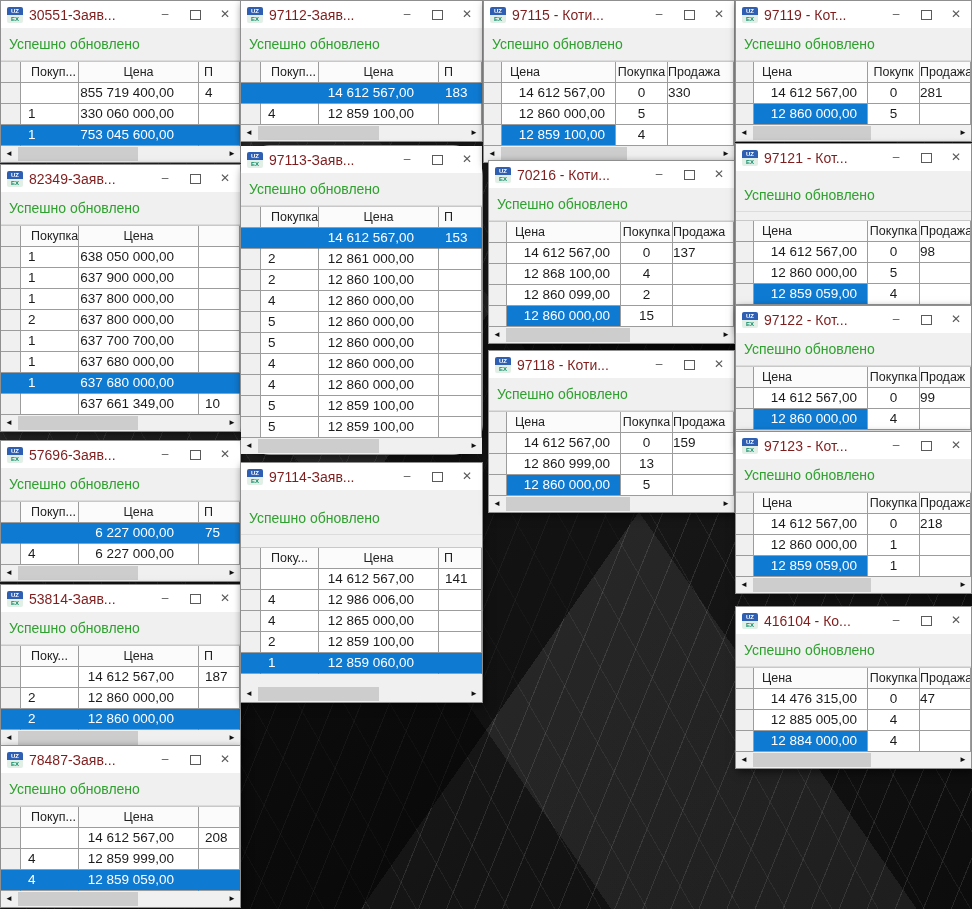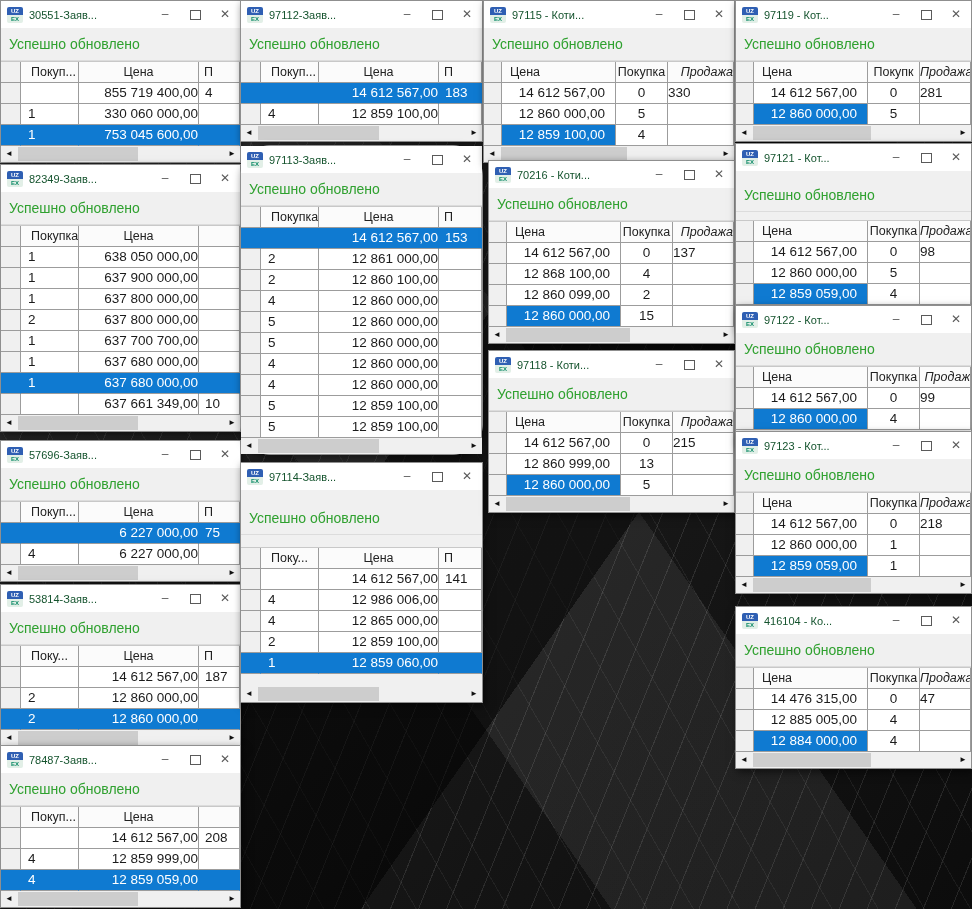--- a/index.html
+++ b/index.html
@@ -18,21 +18,21 @@
     position:absolute;box-sizing:border-box;
     background:#f0f0f0;border:1px solid #8f8f8f;
     box-shadow:2px 3px 8px rgba(0,0,0,0.55);
     display:flex;flex-direction:column;
   }
   .titlebar{height:27px;background:#fff;display:flex;align-items:center;padding:0 0 0 6px;flex:none;}
   .app-icon{width:16px;height:16px;flex:none;border-radius:2px;overflow:hidden;display:flex;flex-direction:column;margin-right:6px;}
   .app-icon i{font-style:normal;font-size:6px;line-height:8px;text-align:center;font-weight:bold;display:block;}
   .app-icon .ic-top{background:#2f5fb3;color:#fff;}
   .app-icon .ic-bot{background:#e2efe7;color:#0c8a66;}
-  .title{font-size:11px;color:#14532d;white-space:nowrap;overflow:hidden;flex:1;}
+  .title{font-size:14px;color:#7f1d1d;white-space:nowrap;overflow:hidden;flex:1;}
   .controls{display:flex;align-items:center;flex:none;margin-left:auto;}
   .ctl{width:30px;text-align:center;color:#5a5a5a;font-size:12px;line-height:27px;cursor:default;}
   .ctl .maxbox{display:inline-block;width:9px;height:8px;border:1px solid #5a5a5a;vertical-align:middle;}
   .statusbar{height:32px;line-height:32px;padding-left:8px;font-size:14px;flex:none;
     color:#2fa12f;background:#f0f0f0;border-bottom:1px solid #dcdcdc;white-space:nowrap;overflow:hidden;}
   .grid{background:#fff;border-top:1px solid #c8c8c8;flex:none;}
   .grid-head{display:flex;height:20px;background:#fbfbfb;border-bottom:1px solid #9c9c9c;font-size:12.5px;color:#222;}
   .hcell{box-sizing:border-box;border-right:1px solid #9c9c9c;overflow:hidden;white-space:nowrap;line-height:20px;}
   .hcell.c0{background:#f0f0f0;}
   .grid-rows{display:block;}
@@ -42,29 +42,29 @@
   .cell.c0{background:#f0f0f0;}
   
   .t-orders .c0{width:20px;flex:none;}
   .t-orders .c1{width:58px;flex:none;}
   .t-orders .c2{width:120px;flex:none;}
   .t-orders .c3{flex:1;min-width:0;}
   .t-orders .hcell.c1{padding-left:10px;}
   .t-orders .hcell.c2{text-align:center;}
   .t-orders .hcell.c3{padding-left:5px;}
   .t-orders .cell.c1{padding-left:7px;}
-  .t-orders .cell.c2{text-align:right;padding-right:0;}
+  .t-orders .cell.c2{text-align:right;padding-right:24px;}
   .t-orders .cell.c3{padding-left:6px;}
   .t-quotes .c0{width:18px;flex:none;}
   .t-quotes .c1{width:114px;flex:none;}
   .t-quotes .c2{width:52px;flex:none;}
   .t-quotes .c3{flex:1;min-width:0;}
   .t-quotes .hcell.c1{padding-left:8px;}
   .t-quotes .hcell.c2{text-align:center;}
-  .t-quotes .hcell.c3{text-align:right;font-style:italic;}
+  .t-quotes .hcell.c3{text-align:left;}
   .t-quotes .cell.c1{text-align:right;padding-right:10px;}
   .t-quotes .cell.c2{text-align:center;}
   .t-quotes .cell.c3{text-align:left;}
   
   .t-orders .row.selected .cell{background:#0f7ad1;color:#fff;border-right-color:#0f7ad1;}
   .t-quotes .row.selected .cell.c1{background:#0f7ad1;color:#fff;}
   
   .hscroll{height:16px;background:#f0f0f0;display:flex;align-items:stretch;flex:none;}
   .arr{width:16px;flex:none;display:flex;align-items:center;justify-content:center;
     font-size:8px;color:#111;line-height:16px;}
@@ -684,21 +684,21 @@
           <span class="hcell c1">Цена</span>
           <span class="hcell c2">Покупка</span>
           <span class="hcell c3">Продажа</span>
         </div>
         <div class="grid-rows">
 
         <div class="row">
             <span class="cell c0"></span>
             <span class="cell c1">14 612 567,00</span>
             <span class="cell c2">0</span>
-            <span class="cell c3">215</span>
+            <span class="cell c3">159</span>
           </div>
           <div class="row">
             <span class="cell c0"></span>
             <span class="cell c1">12 860 999,00</span>
             <span class="cell c2">13</span>
             <span class="cell c3"></span>
           </div>
           <div class="row selected">
             <span class="cell c0"></span>
             <span class="cell c1">12 860 000,00</span>

